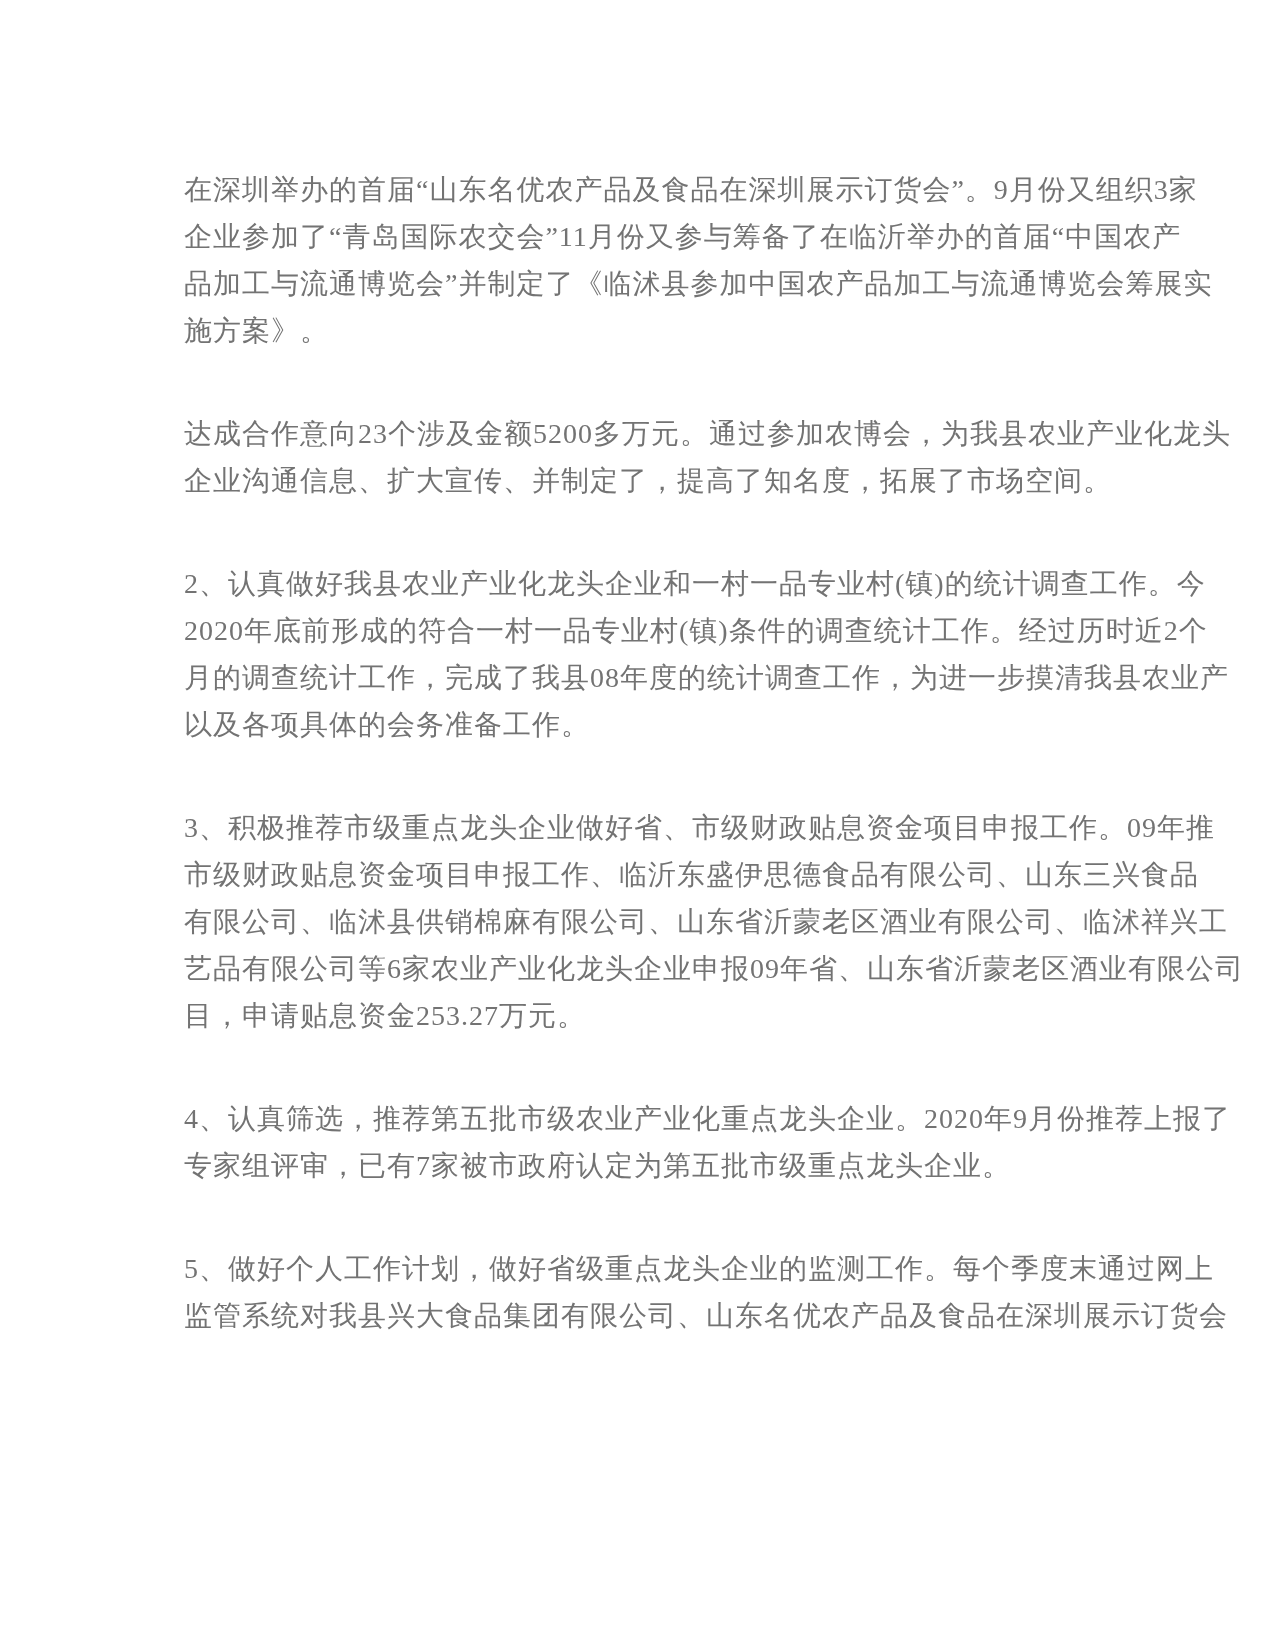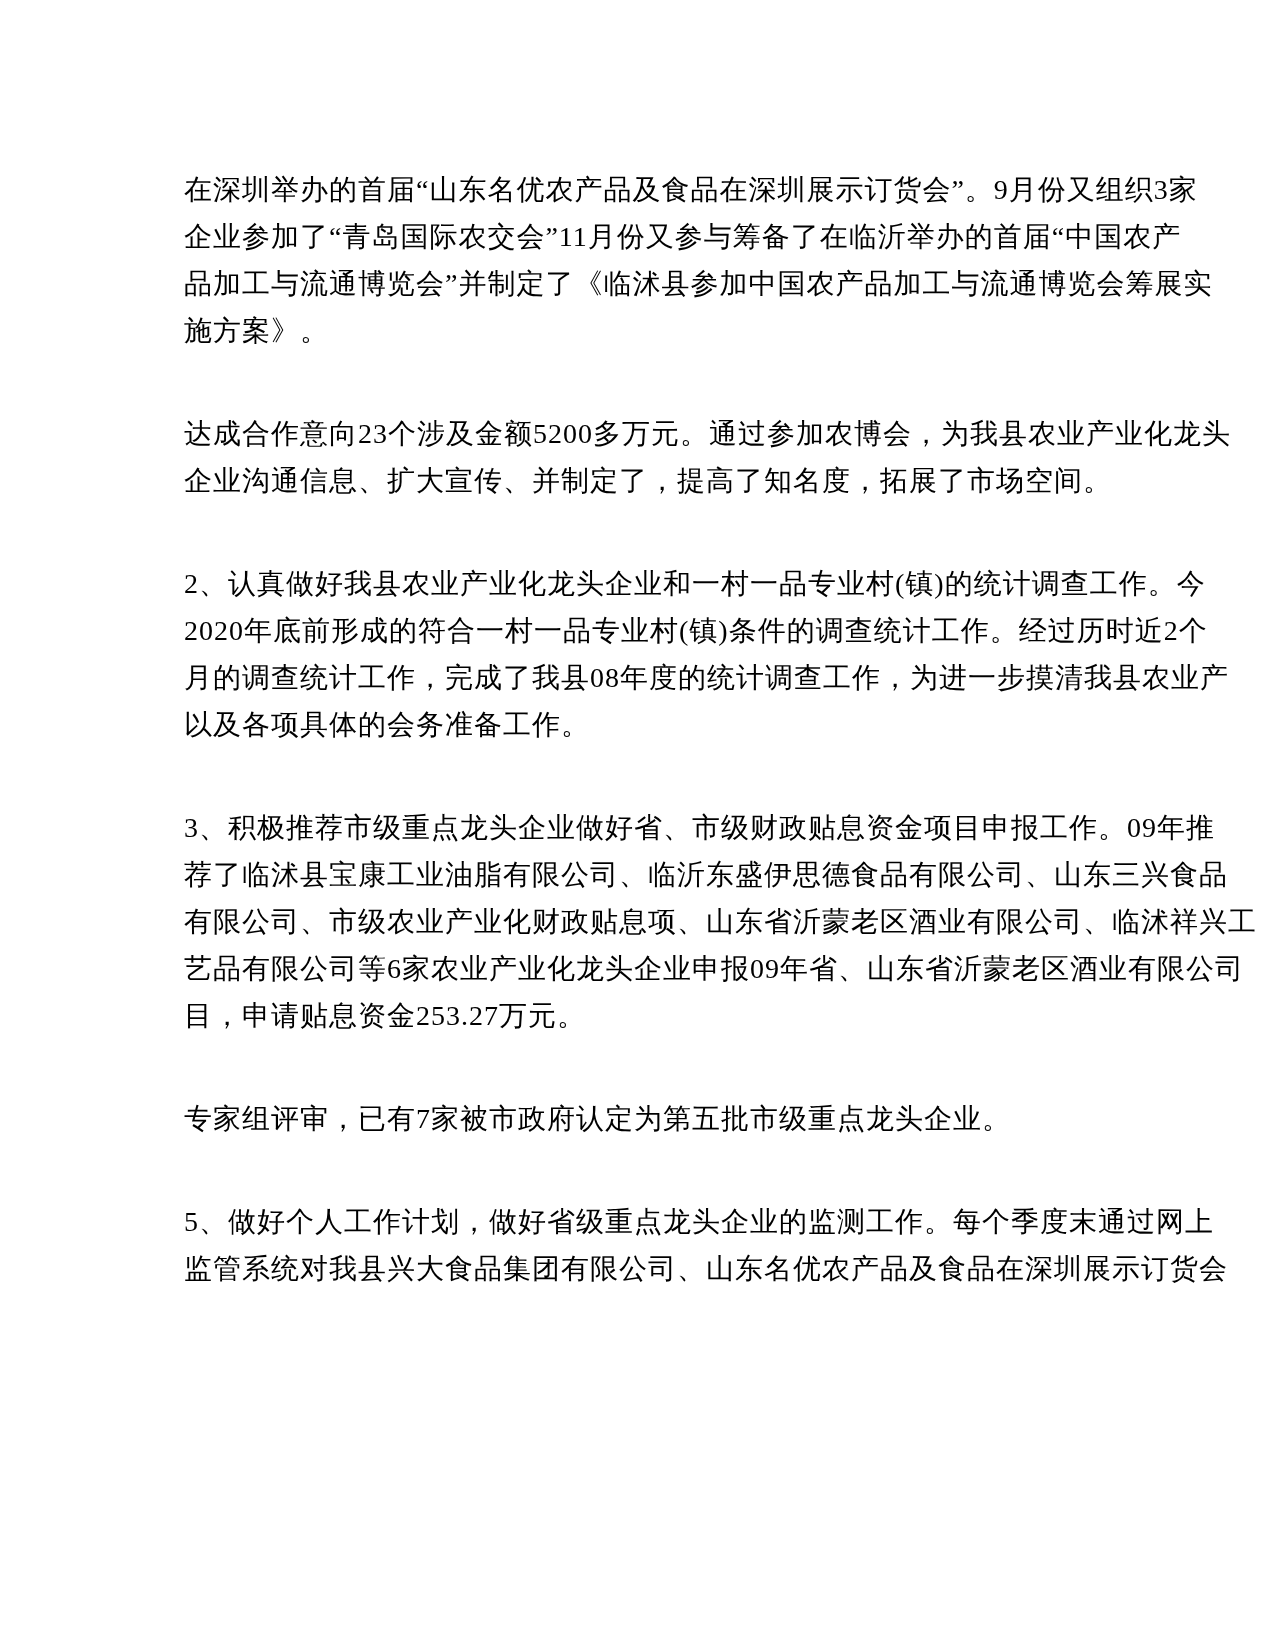--- a/index.html
+++ b/index.html
@@ -30,45 +30,46 @@
   .text-line {
     display: block;
     white-space: pre;
     letter-spacing: 1px;
   }
 </style>
 </head>
 <body>
 
 <div id="page">
-  <div id="doc-body" style="color: #000000;">
+  <div id="doc-body" style="color: #737373;">
       <div class="paragraph">
         <span class="text-line">在深圳举办的首届“山东名优农产品及食品在深圳展示订货会”。9月份又组织3家</span>
         <span class="text-line">企业参加了“青岛国际农交会”11月份又参与筹备了在临沂举办的首届“中国农产</span>
         <span class="text-line">品加工与流通博览会”并制定了《临沭县参加中国农产品加工与流通博览会筹展实</span>
         <span class="text-line">施方案》。</span>
       </div>
       <div class="paragraph">
         <span class="text-line">达成合作意向23个涉及金额5200多万元。通过参加农博会，为我县农业产业化龙头</span>
         <span class="text-line">企业沟通信息、扩大宣传、并制定了，提高了知名度，拓展了市场空间。</span>
       </div>
       <div class="paragraph">
         <span class="text-line">2、认真做好我县农业产业化龙头企业和一村一品专业村(镇)的统计调查工作。今</span>
         <span class="text-line">2020年底前形成的符合一村一品专业村(镇)条件的调查统计工作。经过历时近2个</span>
         <span class="text-line">月的调查统计工作，完成了我县08年度的统计调查工作，为进一步摸清我县农业产</span>
         <span class="text-line">以及各项具体的会务准备工作。</span>
       </div>
       <div class="paragraph">
         <span class="text-line">3、积极推荐市级重点龙头企业做好省、市级财政贴息资金项目申报工作。09年推</span>
-        <span class="text-line">荐了临沭县宝康工业油脂有限公司、临沂东盛伊思德食品有限公司、山东三兴食品</span>
-        <span class="text-line">有限公司、市级农业产业化财政贴息项、山东省沂蒙老区酒业有限公司、临沭祥兴工</span>
+        <span class="text-line">市级财政贴息资金项目申报工作、临沂东盛伊思德食品有限公司、山东三兴食品</span>
+        <span class="text-line">有限公司、临沭县供销棉麻有限公司、山东省沂蒙老区酒业有限公司、临沭祥兴工</span>
         <span class="text-line">艺品有限公司等6家农业产业化龙头企业申报09年省、山东省沂蒙老区酒业有限公司</span>
         <span class="text-line">目，申请贴息资金253.27万元。</span>
       </div>
       <div class="paragraph">
+        <span class="text-line">4、认真筛选，推荐第五批市级农业产业化重点龙头企业。2020年9月份推荐上报了</span>
         <span class="text-line">专家组评审，已有7家被市政府认定为第五批市级重点龙头企业。</span>
       </div>
       <div class="paragraph">
         <span class="text-line">5、做好个人工作计划，做好省级重点龙头企业的监测工作。每个季度末通过网上</span>
         <span class="text-line">监管系统对我县兴大食品集团有限公司、山东名优农产品及食品在深圳展示订货会</span>
       </div>
     </div>
 </div>
 
 </body></html>

